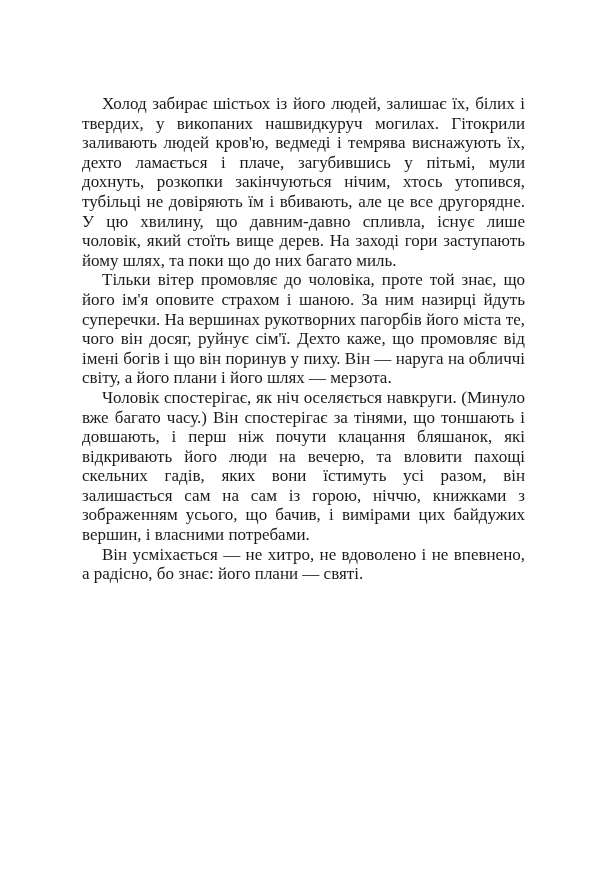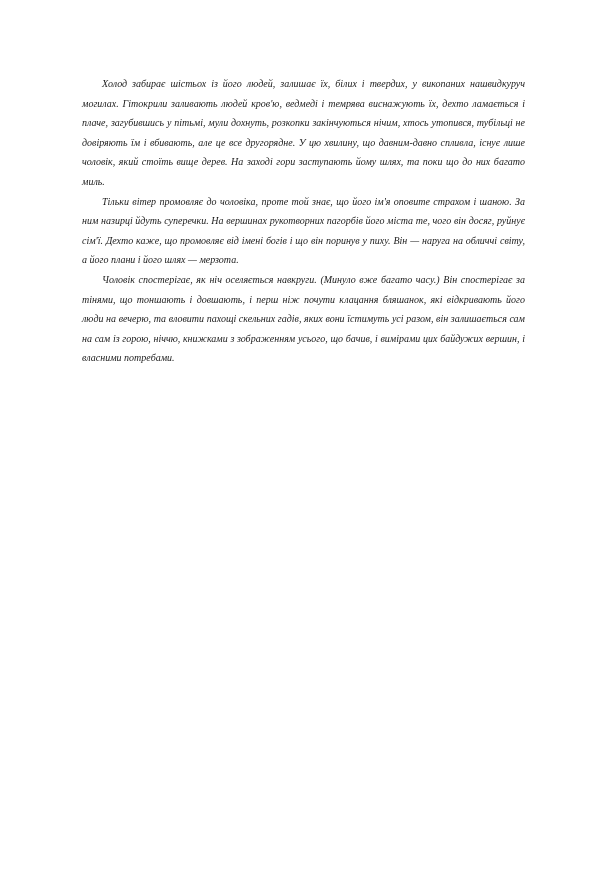--- a/index.html
+++ b/index.html
@@ -15,35 +15,36 @@
   .page {
     position: relative;
     width: 603px;
     height: 871px;
     box-sizing: border-box;
     padding: 74px 78px 0 82px;
     background: #ffffff;
   }
   .body-text {
     font-family: "Liberation Serif", serif;
-    font-style: italic;
-    font-size: 10px;
+    font-size: 17px;
     line-height: 19.6px;
     color: #1a1a1a;
     text-align: justify;
     text-justify: inter-word;
     hyphens: manual;
+    margin-top: 20px;
   }
   .body-text p {
     margin: 0;
     text-indent: 20px;
   }
 </style>
 </head>
 <body>
 
 <div class="page">
   <div class="body-text">
     <p>Холод забирає шістьох із його людей, залишає їх, білих і твердих, у викопаних нашвидкуруч могилах. Гітокрили заливають людей кров'ю, ведмеді і темрява виснажують їх, дехто ламається і плаче, загубившись у пітьмі, мули дохнуть, розкопки закінчуються нічим, хтось утопився, тубільці не довіряють їм і вбивають, але це все другорядне. У цю хвилину, що давним-давно спливла, існує лише чоловік, який стоїть вище дерев. На заході гори заступають йому шлях, та поки що до них багато миль.</p>
     <p>Тільки вітер промовляє до чоловіка, проте той знає, що його ім'я оповите страхом і шаною. За ним назирці йдуть суперечки. На вершинах рукотворних пагорбів його міста те, чого він досяг, руйнує сім'ї. Дехто каже, що промовляє від імені богів і що він поринув у пиху. Він — наруга на обличчі світу, а його плани і його шлях — мерзота.</p>
     <p>Чоловік спостерігає, як ніч оселяється навкруги. (Минуло вже багато часу.) Він спостерігає за тінями, що тоншають і довшають, і перш ніж почути клацання бляшанок, які відкривають його люди на вечерю, та вловити пахощі скельних гадів, яких вони їстимуть усі разом, він залишається сам на сам із горою, ніччю, книжками з зображенням усього, що бачив, і вимірами цих байдужих вершин, і власними потребами.</p>
+    <p>Він усміхається — не хитро, не вдоволено і не впевнено, а радісно, бо знає: його плани — святі.</p>
   </div>
 </div>
 
 </body></html>

